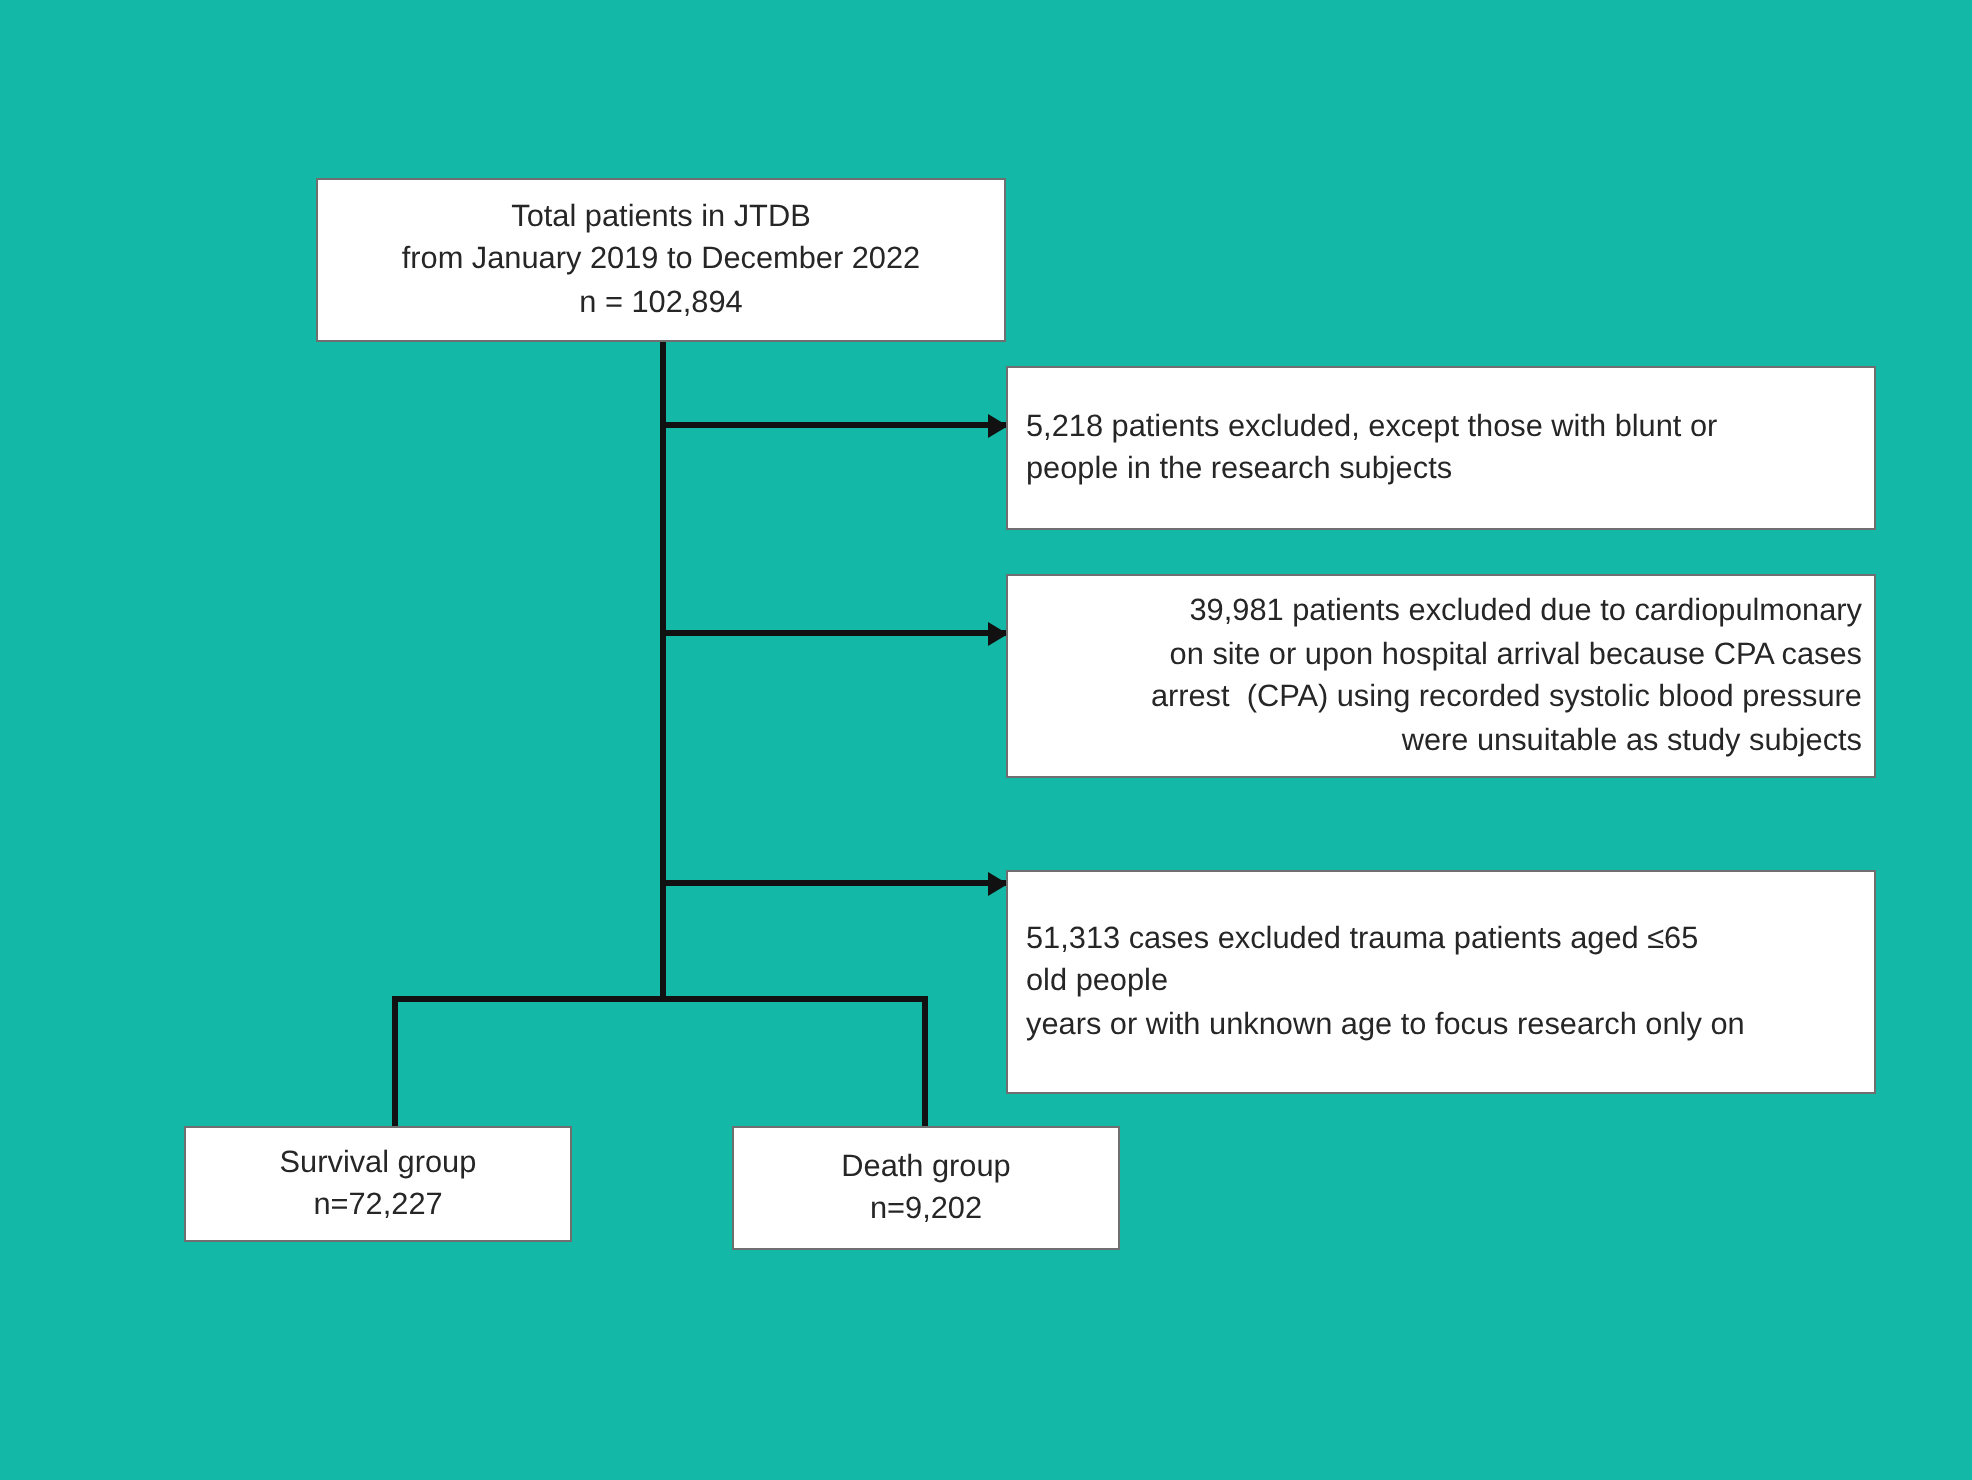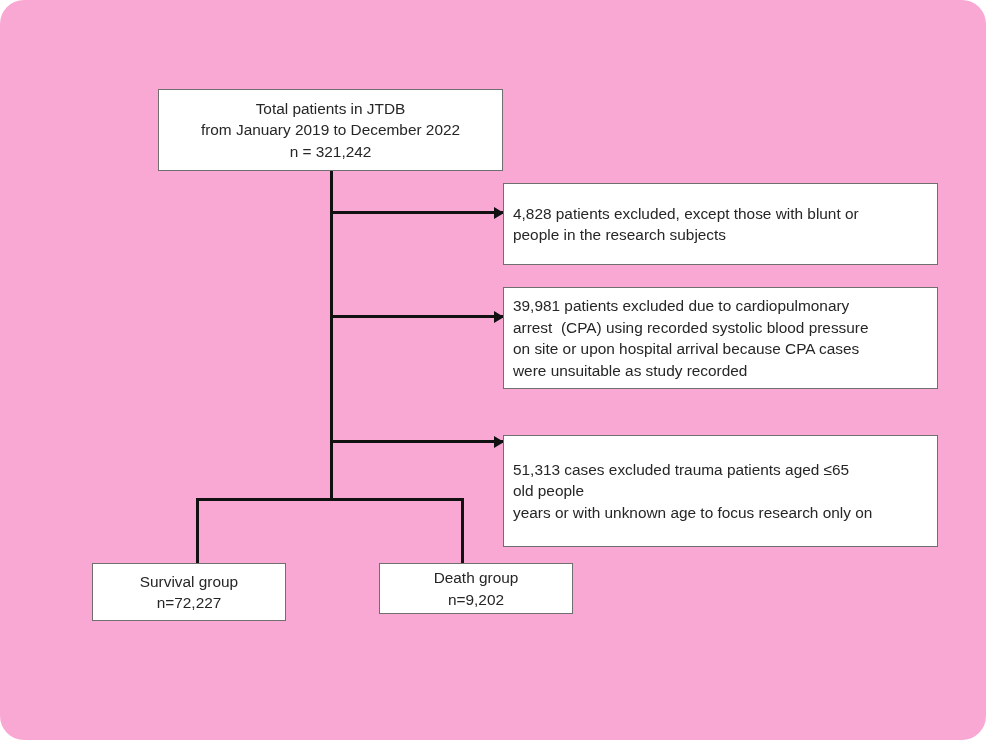--- a/index.html
+++ b/index.html
@@ -9,23 +9,22 @@
     background: #ffffff;
   }
   body {
     font-family: "Liberation Sans", sans-serif;
     color: #1a1a1a;
   }
   #canvas {
     position: relative;
     width: 986px;
     height: 740px;
-    background: #f9a8d4;
+    background: #14b8a6;
     overflow: hidden;
-    border-radius: 24px;
   }
 
   
   .node {
     position: absolute;
     box-sizing: border-box;
     background: #ffffff;
     border: 1.6px solid #6f6f6f;
     display: flex;
     flex-direction: column;
@@ -44,24 +43,24 @@
     padding-left: 9px;
     padding-right: 6px;
   }
   .node.leftal .line {
     text-align: left;
   }
 
   
   #node-total      { left: 158px; top: 89px;  width: 345px; height: 82px; }
   #node-excl-1     { left: 503px; top: 183px; width: 435px; height: 82px; }
-  #node-excl-2     { left: 503px; top: 287px; width: 435px; height: 102px; }
+  #node-excl-2     { left: 503px; top: 287px; width: 435px; height: 102px; align-items: flex-end; }
   #node-excl-3     { left: 503px; top: 407px; width: 435px; height: 112px; margin-top: 28px; }
   #node-survival   { left: 92px;  top: 563px; width: 194px; height: 58px; }
-  #node-death      { left: 379px; top: 563px; width: 194px; height: 51px; }
+  #node-death      { left: 366px; top: 563px; width: 194px; height: 62px; }
 
   
   .conn {
     position: absolute;
     background: #111111;
   }
   
   #trunk-main {
     left: 330px;
     top: 171px;
@@ -114,33 +113,33 @@
   <div class="arrow-shaft" id="shaft-3"></div>
   <div class="arrow-head" id="head-3"></div>
 
   <div class="conn" id="split-bar"></div>
   <div class="conn" id="drop-left"></div>
   <div class="conn" id="drop-right"></div>
 
   <div class="node centered" id="node-total">
     <div class="line">Total patients in JTDB</div>
     <div class="line">from January 2019 to December 2022</div>
-    <div class="line">n = 321,242</div>
+    <div class="line">n = 102,894</div>
   </div>
 
   <div class="node leftal" id="node-excl-1">
-    <div class="line">4,828 patients excluded, except those with blunt or</div>
+    <div class="line">5,218 patients excluded, except those with blunt or</div>
     <div class="line">people in the research subjects</div>
   </div>
 
   <div class="node leftal" id="node-excl-2">
     <div class="line">39,981 patients excluded due to cardiopulmonary</div>
+    <div class="line">on site or upon hospital arrival because CPA cases</div>
     <div class="line">arrest  (CPA) using recorded systolic blood pressure</div>
-    <div class="line">on site or upon hospital arrival because CPA cases</div>
-    <div class="line">were unsuitable as study recorded</div>
+    <div class="line">were unsuitable as study subjects</div>
   </div>
 
   <div class="node leftal" id="node-excl-3">
     <div class="line">51,313 cases excluded trauma patients aged ≤65</div>
     <div class="line">old people</div>
     <div class="line">years or with unknown age to focus research only on</div>
   </div>
 
   <div class="node centered" id="node-survival">
     <div class="line">Survival group</div>

